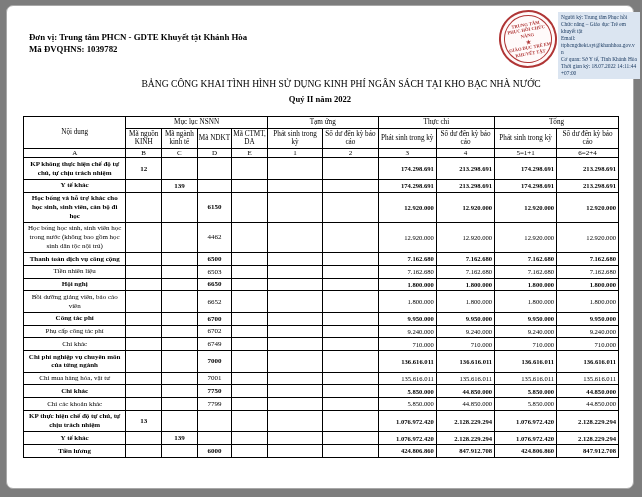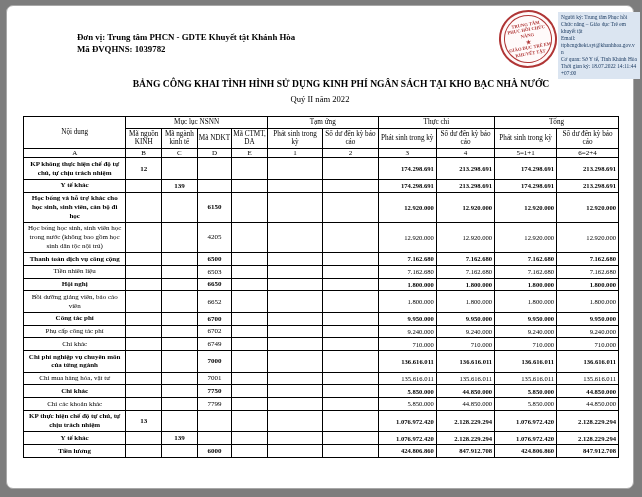--- a/index.html
+++ b/index.html
@@ -1,24 +1,24 @@
 <!DOCTYPE html>
 <html><head>
 <meta charset="utf-8">
 <style>
   * { box-sizing: border-box; margin: 0; padding: 0; }
   html,body { width:642px; height:497px; }
   body { background:#7d7d7d; position:relative; font-family:"Liberation Serif", serif; overflow:hidden; }
   .page { position:absolute; left:6px; top:5px; right:8px; bottom:8px; background:#fff; border-radius:7px; border:1px solid #a8a8a8; }
 
-  .org-block { position:absolute; left:22px; top:26px; color:#000;margin-left:48px; }
+  .org-block { position:absolute; left:22px; top:26px; color:#000; }
   .org-line { font-weight:bold; font-size:8.8px; line-height:1.35; }
 
-  .title { position:absolute; left:0; right:0; top:72px; text-align:center; font-weight:bold; font-size:9.6px; color:#000;margin-left:42px; }
-  .subtitle { position:absolute; left:0; right:0; top:88px; text-align:center; font-weight:normal; font-size:8.6px; color:#000; }
+  .title { position:absolute; left:0; right:0; top:72px; text-align:center; font-weight:normal; font-size:9.6px; color:#000;margin-left:42px; }
+  .subtitle { position:absolute; left:0; right:0; top:88px; text-align:center; font-weight:bold; font-size:8.6px; color:#000; }
 
   
   .stamp { position:absolute; left:492px; top:4px; width:58px; height:58px; border:2.5px solid #b03636; border-radius:50%;
            display:flex; flex-direction:column; align-items:center; justify-content:center;
            color:#b03636; font-weight:bold; text-align:center; transform:rotate(-10deg); background:rgba(255,235,235,.25); }
   .stamp::before { content:""; position:absolute; inset:3px; border:1px solid #b03636; border-radius:50%; }
   .stamp div { font-size:4.6px; line-height:1.25; width:46px; }
   .stamp .star { font-size:6px; line-height:1; }
 
   .sig-block { position:absolute; left:551px; top:6px; width:82px; min-height:64px; background:#dbe5f1; padding:2px 3px; }
@@ -148,21 +148,21 @@
           <td class="val"></td>
           <td class="val">12.920.000</td>
           <td class="val">12.920.000</td>
           <td class="val">12.920.000</td>
           <td class="val">12.920.000</td>
         </tr>
         <tr>
           <td class="label">Học bổng học sinh, sinh viên học trong nước (không bao gồm học sinh dân tộc nội trú)</td>
           <td class="code"></td>
           <td class="code"></td>
-          <td class="code">4205</td>
+          <td class="code">4462</td>
           <td class="code"></td>
           <td class="val"></td>
           <td class="val"></td>
           <td class="val">12.920.000</td>
           <td class="val">12.920.000</td>
           <td class="val">12.920.000</td>
           <td class="val">12.920.000</td>
         </tr>
         <tr class="bold">
           <td class="label">Thanh toán dịch vụ công cộng</td>

